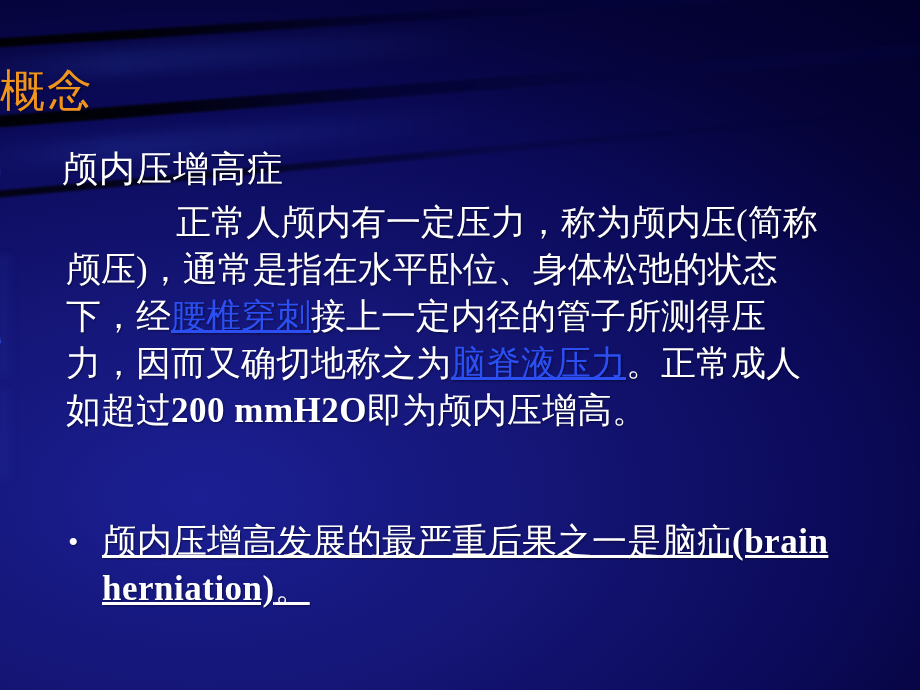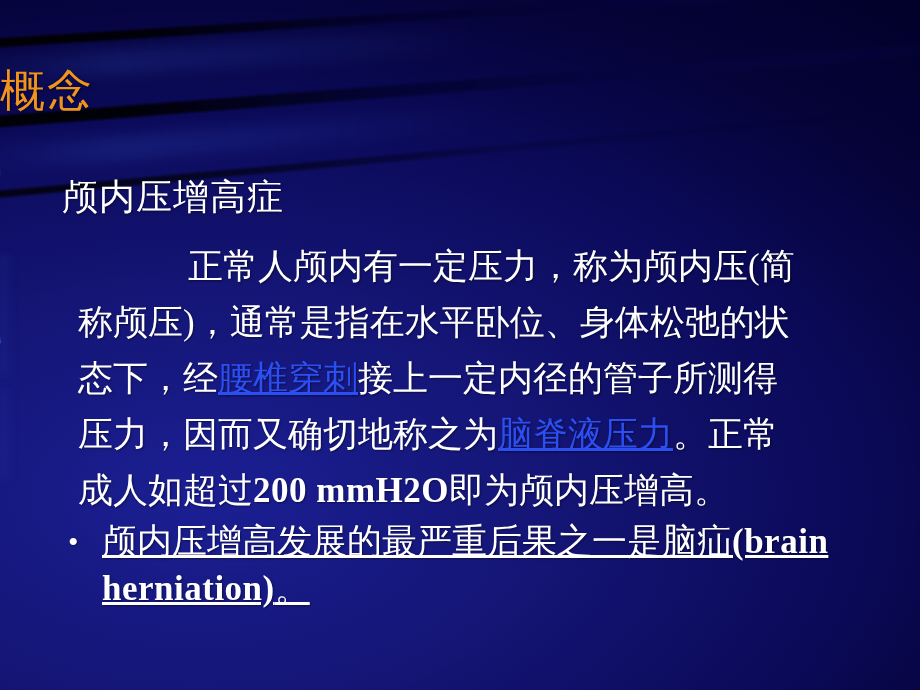--- a/index.html
+++ b/index.html
@@ -108,29 +108,28 @@
     font-size: 36px;
     line-height: 48px;
     text-shadow: 1px 1px 2px rgba(0,0,0,0.45);
   }
 
   .heading-line {
     font-size: 36px;
     line-height: 52px;
     letter-spacing: 1px;
     margin-bottom: 2px;
-    margin-top: 28px;
   }
 
   .para {
     font-size: 35px;
-    line-height: 56px;
+    line-height: 47px;
     text-indent: 110px;
     letter-spacing: 0px;
-    margin: 16px;
+    margin: 4px;
     padding-right: 40px;
   }
 
   a.link {
     color: #2b4ff2;
     text-decoration: underline;
     text-decoration-color: #2b4ff2;
     text-underline-offset: 2px;
   }
 

